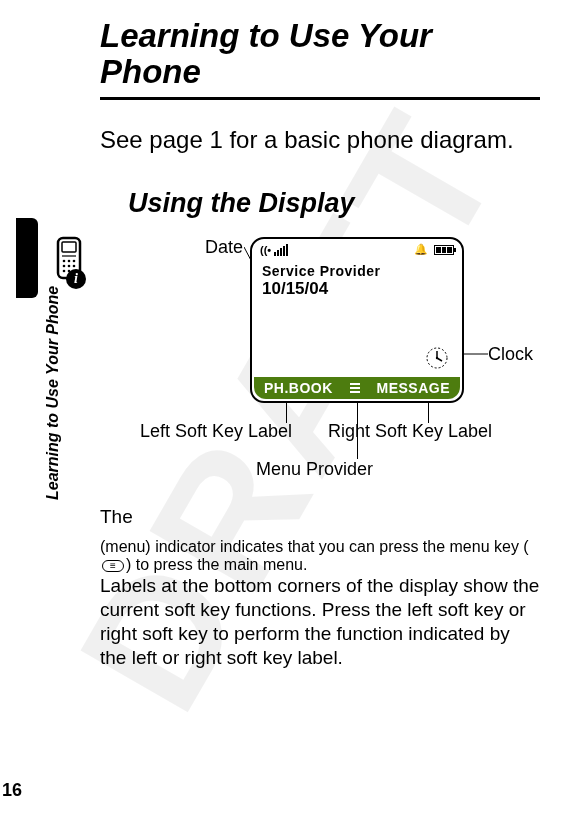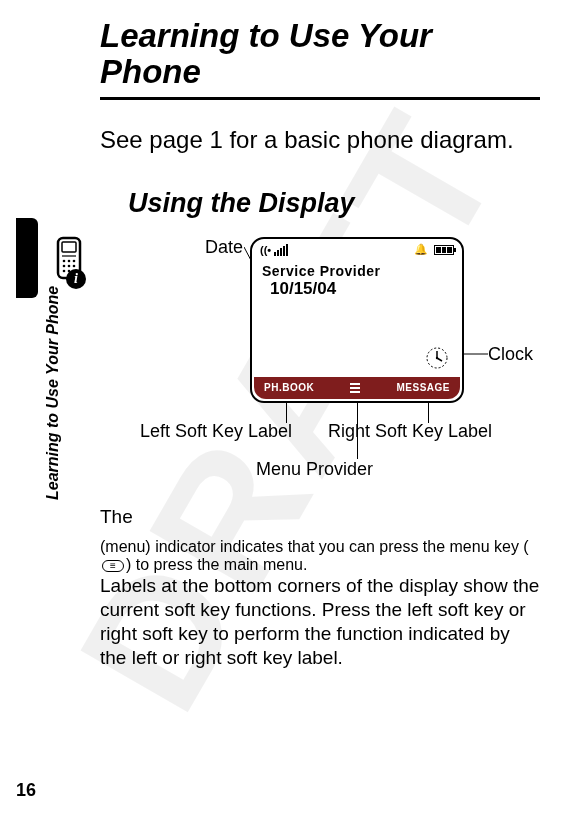--- a/index.html
+++ b/index.html
@@ -104,21 +104,21 @@
     position: absolute;
     left: 16px;
     top: 218px;
     width: 22px;
     height: 80px;
     background: #000;
     border-radius: 0 6px 6px 0;
   }
   .pagenum {
     position: absolute;
-    left: 16px;
+    left: 2px;
     bottom: 18px;
     font-weight: bold;
     font-size: 18px;
   }
 
   
   .diagram {
     position: relative;
     width: 440px;
     height: 260px;
@@ -154,43 +154,43 @@
     font-family: Arial, sans-serif;
     font-weight: 900;
     font-size: 14px;
     letter-spacing: 0.5px;
     padding: 2px 10px 0 10px;
   }
   .screen-date {
     font-family: Arial, sans-serif;
     font-weight: 900;
     font-size: 17px;
-    padding: 0 18px;
+    padding: 0 10px;
   }
   .screen-clock {
     position: absolute;
     right: 12px;
     bottom: 30px;
   }
   .clock-svg { display:block; }
   .softbar {
     position: absolute;
     left: 2px;
     right: 2px;
     bottom: 2px;
     height: 22px;
-    background: #7f1d1d;
+    background: #4d7c0f;
     border-radius: 0 0 12px 12px;
     display:flex;
     align-items:center;
     justify-content:space-between;
     padding: 0 10px;
     color:#fff;
     font-weight:900;
-    font-size:10px;
+    font-size:14px;
     letter-spacing:0.5px;
   }
   .menu-ind {
     display:flex;
     flex-direction:column;
     gap:2px;
     align-items:center;
   }
   .menu-ind div { width:10px; height:2px; background:#fff; }
 

